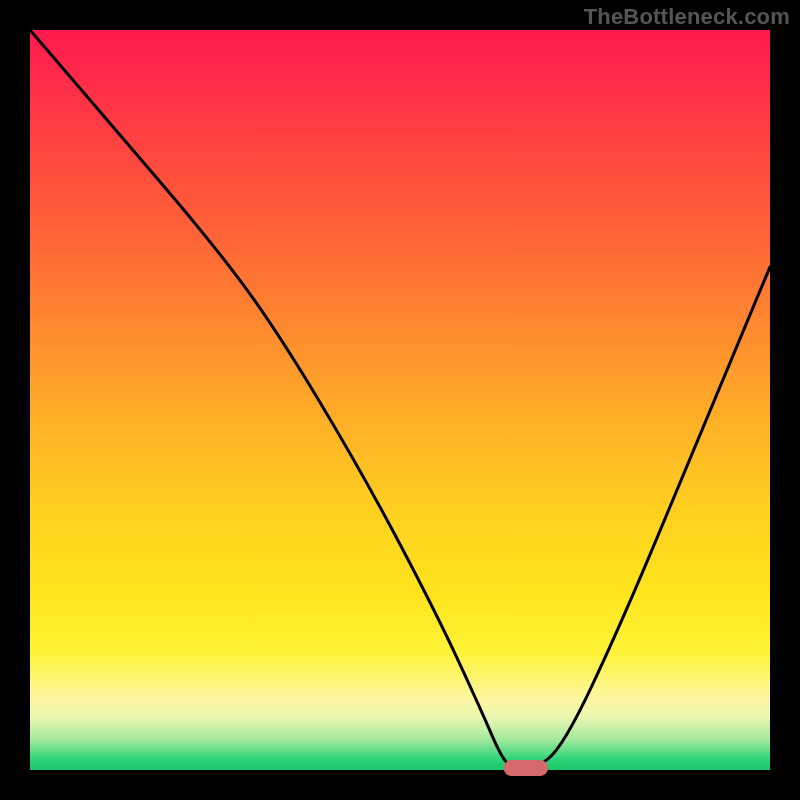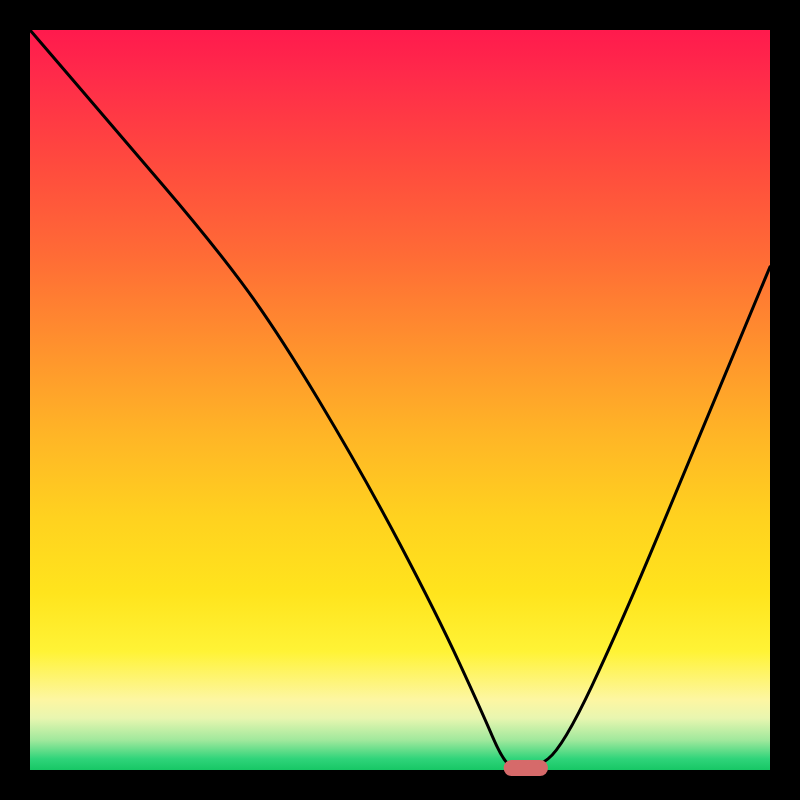--- a/index.html
+++ b/index.html
@@ -29,20 +29,21 @@
   svg {
     position: absolute;
     top: 0;
     left: 0;
   }
 </style>
 </head>
 <body>
 <div class="container">
 
+  <div class="attribution">TheBottleneck.com</div>
 
   <svg id="chart-svg" width="800" height="800" viewBox="0 0 800 800">
       <defs>
         <linearGradient id="bg-grad" x1="0" y1="0" x2="0" y2="1">
           <stop offset="0%" stop-color="#ff1a4d"></stop>
           <stop offset="6%" stop-color="#ff2a4a"></stop>
           <stop offset="18%" stop-color="#ff4a3e"></stop>
           <stop offset="30%" stop-color="#ff6a36"></stop>
           <stop offset="42%" stop-color="#ff8f2e"></stop>
           <stop offset="55.00000000000001%" stop-color="#ffb626"></stop>

